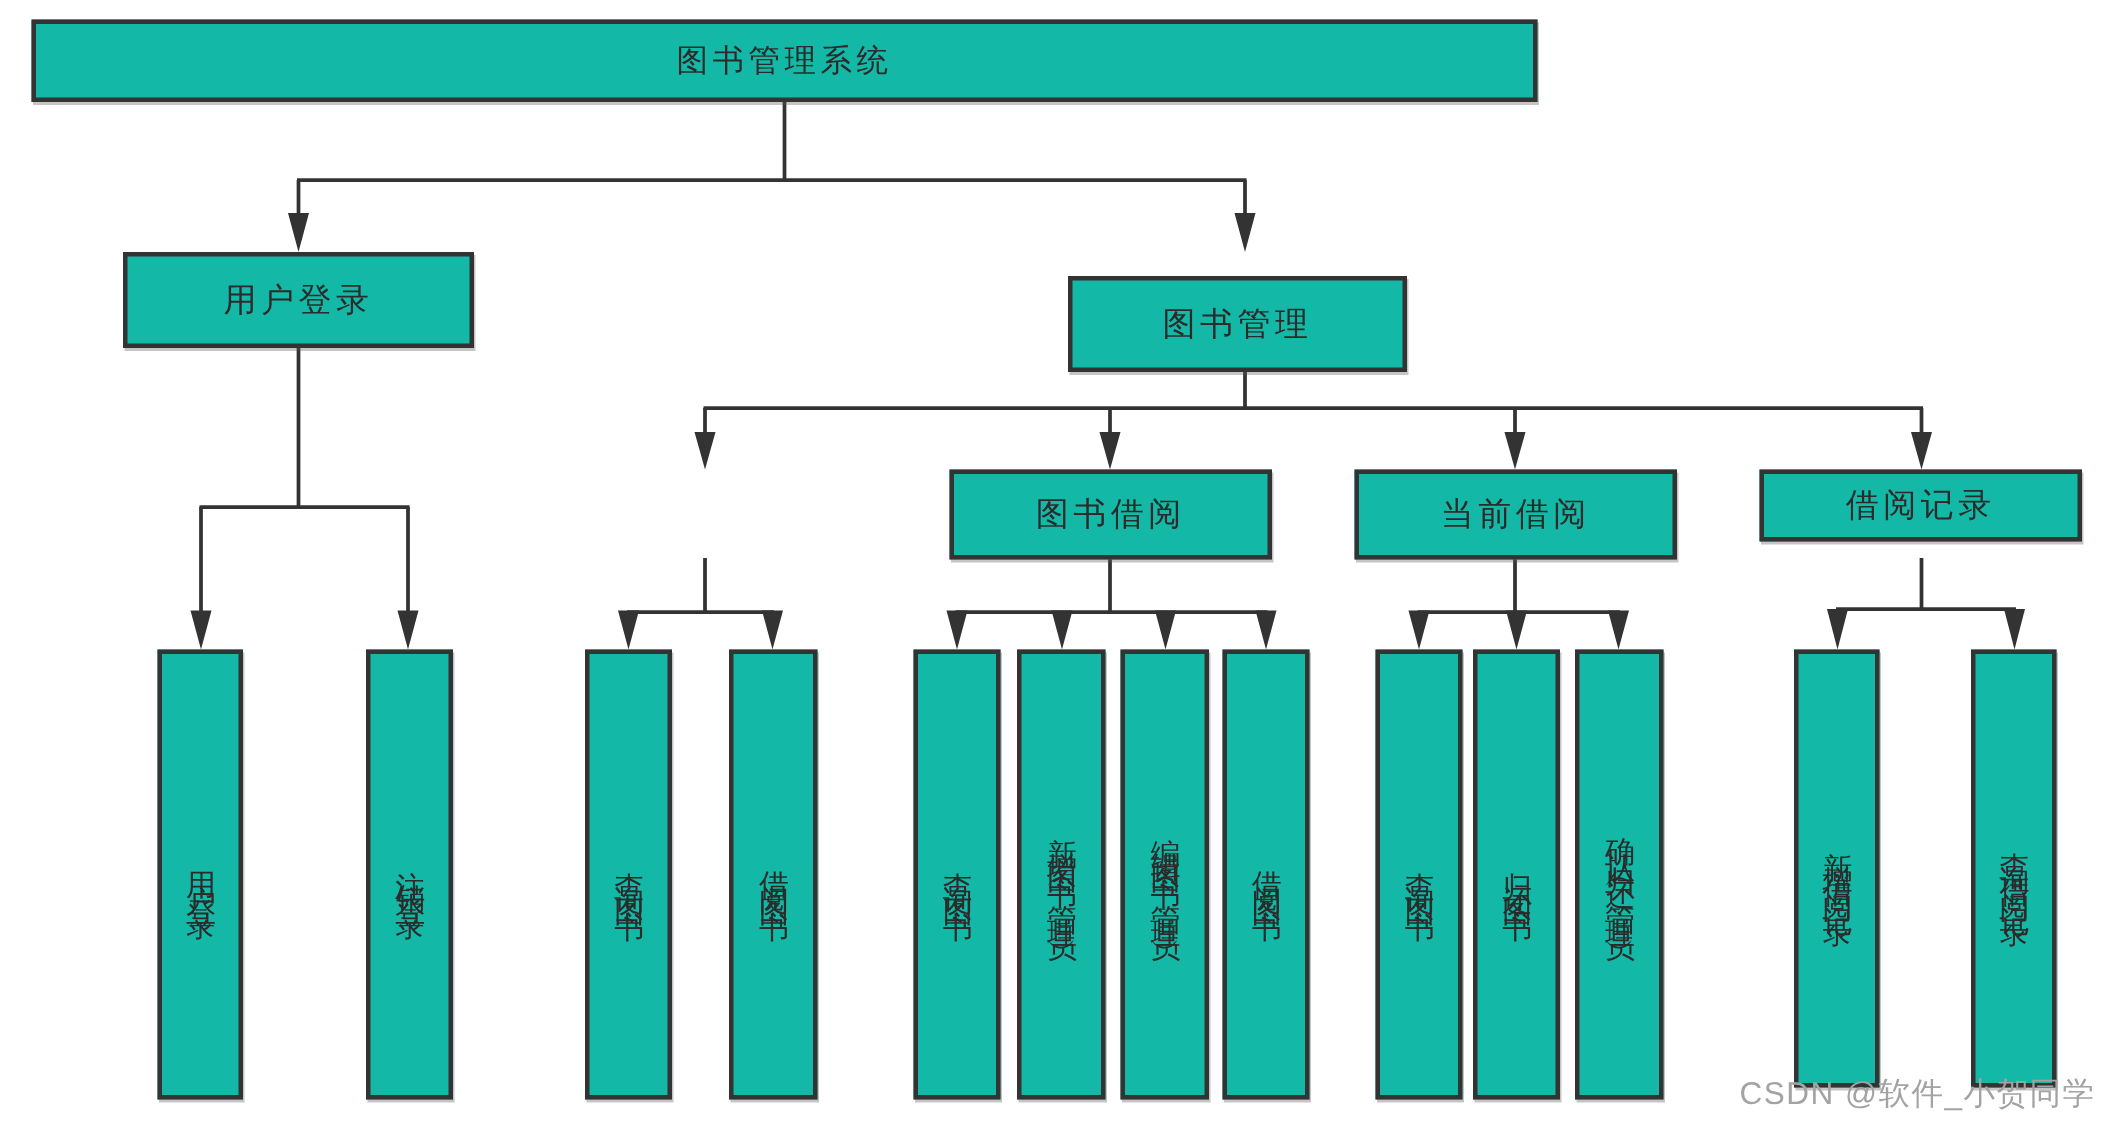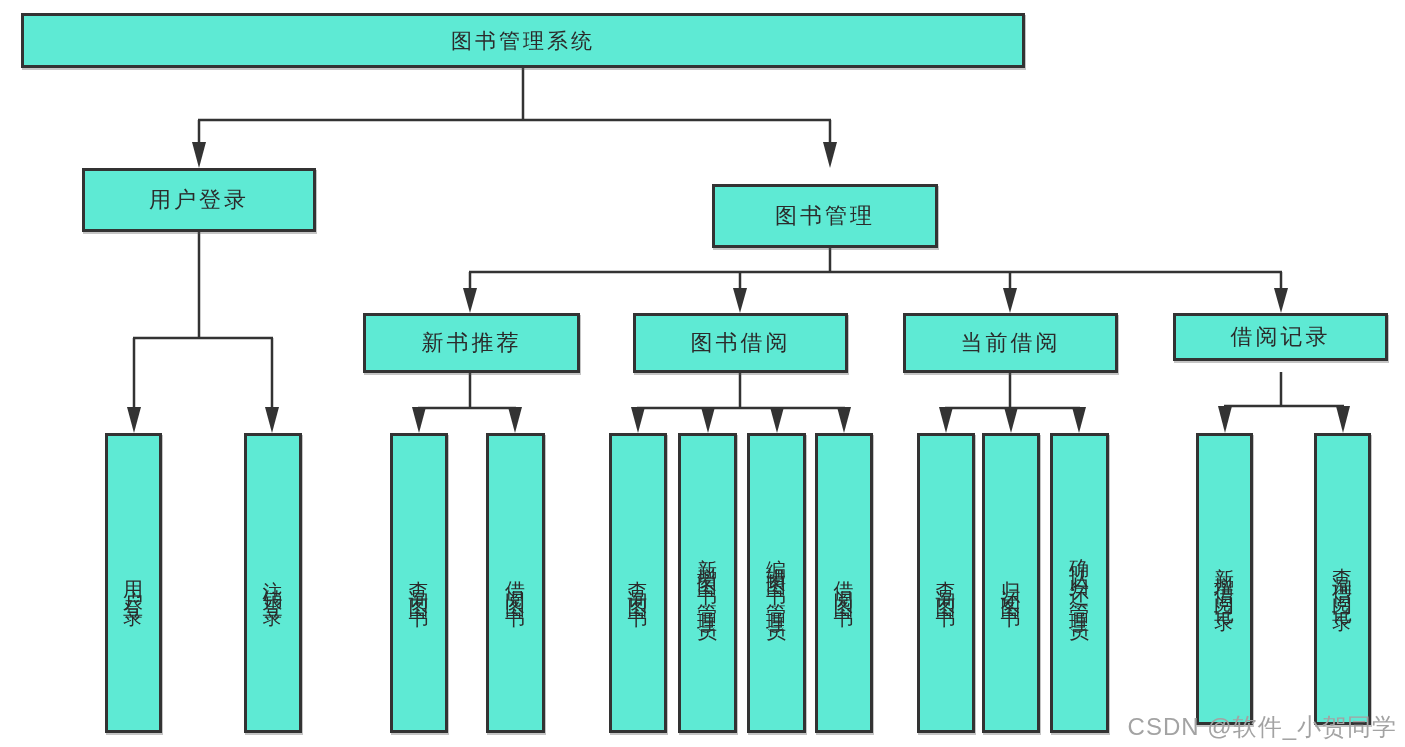--- a/index.html
+++ b/index.html
@@ -6,37 +6,37 @@
   .canvas{
     position:relative;
     width:1405px;height:747px;
     background:#ffffff;
     font-family:"Liberation Sans",sans-serif;
     overflow:hidden;
   }
   svg.connectors{position:absolute;left:0;top:0;pointer-events:none;}
   .box{
     position:absolute;box-sizing:border-box;
-    background:#5eead4;border:3px solid #333333;
+    background:#14b8a6;border:3px solid #333333;
     display:flex;align-items:center;justify-content:center;
     box-shadow:1px 2px 0 rgba(90,90,90,.35);
   }
   .h-lbl{
     font-size:22px;color:#2b2b2b;letter-spacing:3px;
     white-space:nowrap;line-height:1;
   }
   .root .h-lbl{font-size:21px;}
   .v-lbl{
     writing-mode:vertical-rl;
     font-size:20px;letter-spacing:9px;line-height:1;
     color:#2b2b2b;white-space:nowrap;
   }
   .watermark{
     position:absolute;right:8px;bottom:4px;
-    font-size:24px;color:#a3a3a3;letter-spacing:1px;
+    font-size:21px;color:#a3a3a3;letter-spacing:1px;
   }
 </style>
 </head>
 <body>
 
 <div class="canvas">
 
   <svg class="connectors" width="1405" height="747" viewBox="0 0 1405 747" stroke="#333333" stroke-width="2.5" fill="none">
 
     <path d="M523,68 V120"></path>
@@ -92,23 +92,20 @@
     <span class="h-lbl">图书管理系统</span>
   </div>
 
   <div class="box" style="left:82px;top:168px;width:234px;height:64px">
     <span class="h-lbl">用户登录</span>
   </div>
   <div class="box" style="left:712px;top:184px;width:226px;height:64px">
     <span class="h-lbl">图书管理</span>
   </div>
 
-  <div class="box" style="left:363px;top:313px;width:217px;height:60px">
-    <span class="h-lbl">新书推荐</span>
-  </div>
   <div class="box" style="left:903px;top:313px;width:215px;height:60px">
     <span class="h-lbl">当前借阅</span>
   </div>
   <div class="box" style="left:633px;top:313px;width:215px;height:60px">
     <span class="h-lbl">图书借阅</span>
   </div>
   <div class="box" style="left:1173px;top:313px;width:215px;height:48px">
     <span class="h-lbl">借阅记录</span>
   </div>
 

